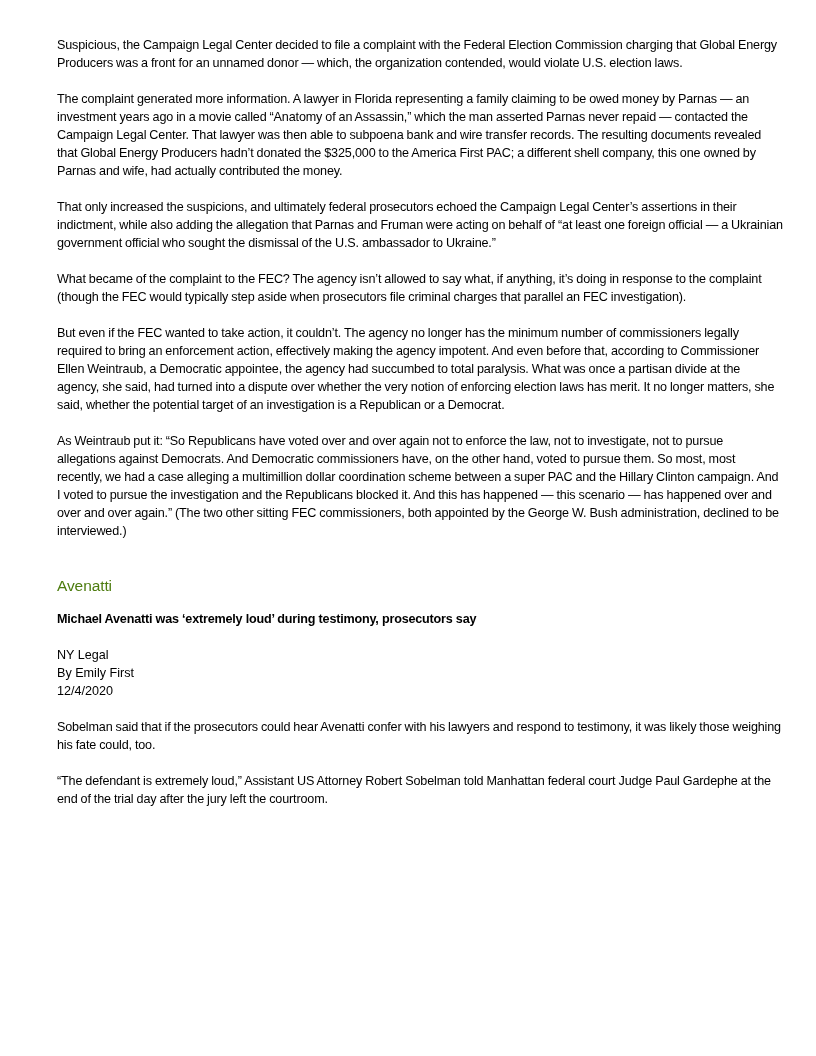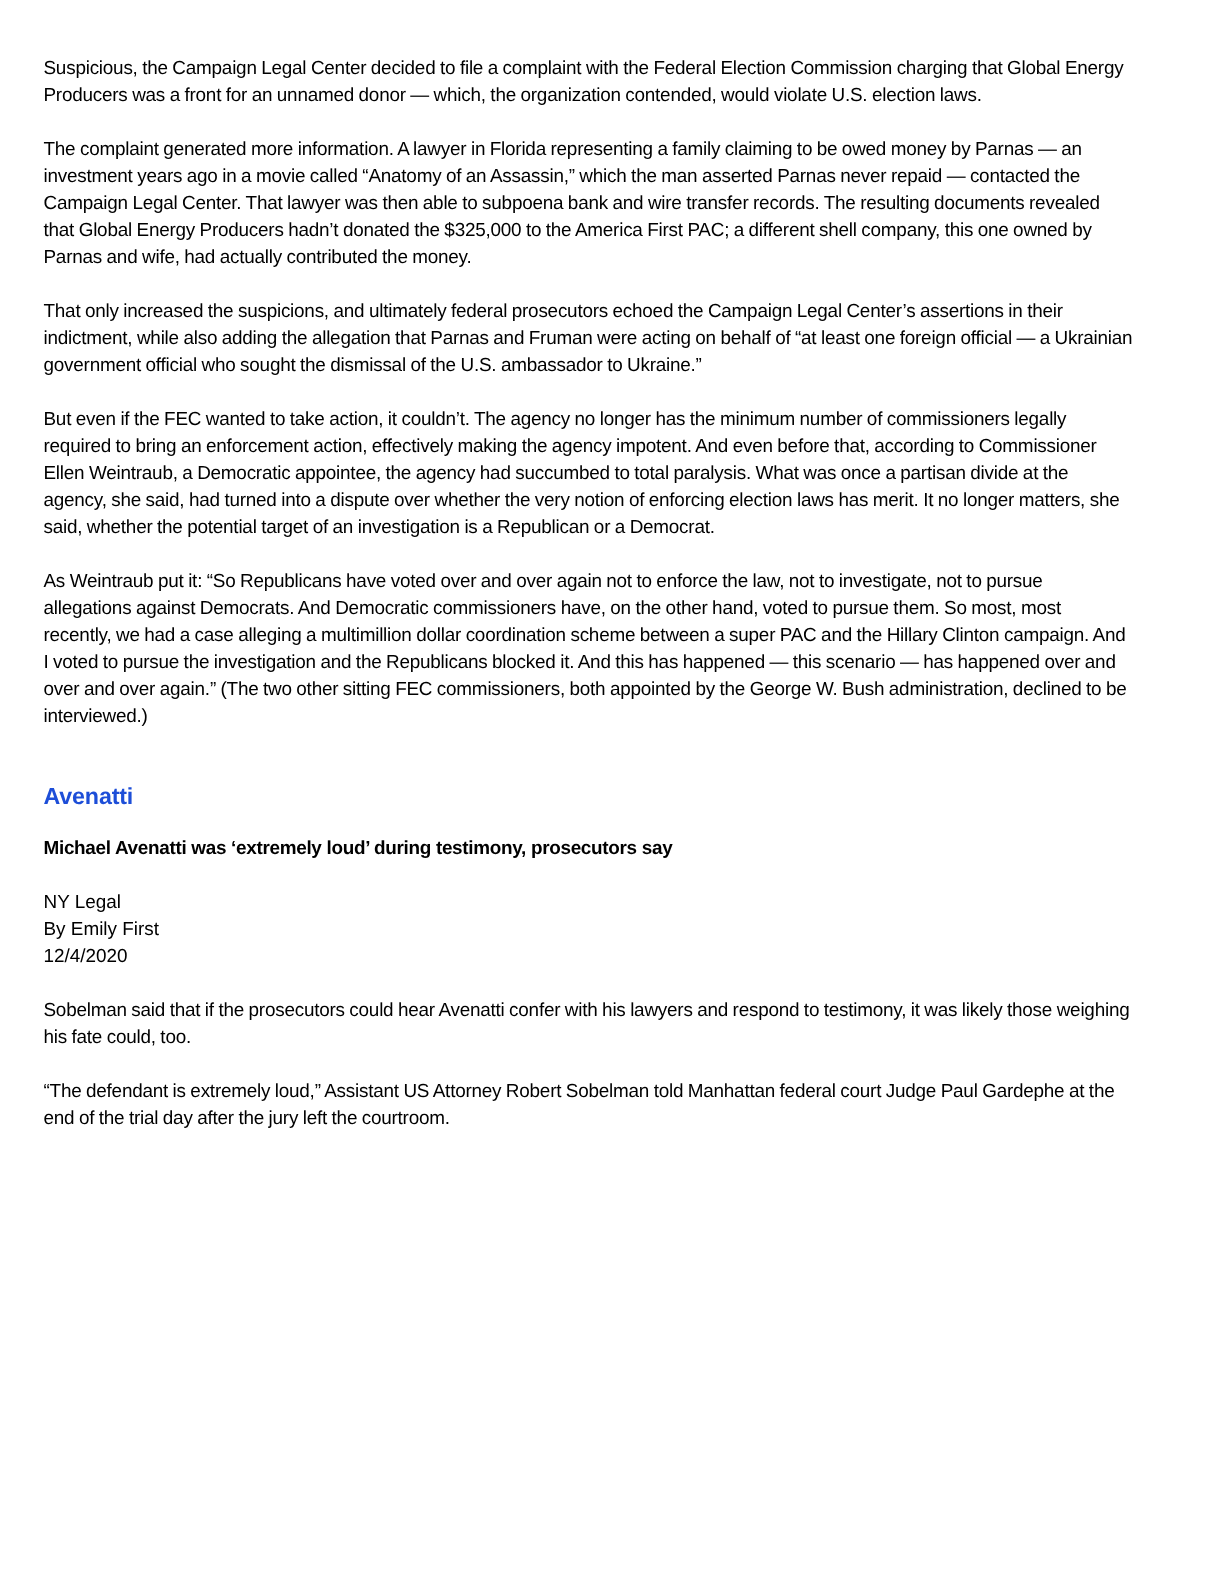--- a/index.html
+++ b/index.html
@@ -10,35 +10,35 @@
     body {
       width: 816px;
       height: 1056px;
       position: relative;
       overflow: hidden;
       font-family: "Liberation Sans", sans-serif;
       color: #000000;
     }
     .page {
       position: absolute;
-      left: 29px;
+      left: 57px;
       top: 36px;
       width: 726px;
     }
     .para {
       font-size: 12.6px;
       line-height: 18px;
       margin: 0 0 18px 0;
       letter-spacing: -0.15px;
       word-spacing: -0.3px;
     }
     .section-heading {
       font-size: 15.5px;
-      color: #1d4ed8;
-      font-weight: bold;
+      color: #4d7c0f;
+      font-weight: normal;
       margin: 36px 0 14px 0;
       line-height: 20px;
       letter-spacing: -0.1px;
     }
     .article-title {
       font-size: 12.6px;
       font-weight: bold;
       line-height: 18px;
       margin: 12px 0 18px 0;
       letter-spacing: -0.2px;
@@ -52,20 +52,21 @@
       margin: 0;
     }
   </style>
 </head>
 <body>
 
 <div class="page">
   <p class="para">Suspicious, the Campaign Legal Center decided to file a complaint with the Federal Election Commission charging that Global Energy Producers was a front for an unnamed donor — which, the organization contended, would violate U.S. election laws.</p>
   <p class="para">The complaint generated more information. A lawyer in Florida representing a family claiming to be owed money by Parnas — an investment years ago in a movie called “Anatomy of an Assassin,” which the man asserted Parnas never repaid — contacted the Campaign Legal Center. That lawyer was then able to subpoena bank and wire transfer records. The resulting documents revealed that Global Energy Producers hadn’t donated the $325,000 to the America First PAC; a different shell company, this one owned by Parnas and wife, had actually contributed the money.</p>
   <p class="para">That only increased the suspicions, and ultimately federal prosecutors echoed the Campaign Legal Center’s assertions in their indictment, while also adding the allegation that Parnas and Fruman were acting on behalf of “at least one foreign official — a Ukrainian government official who sought the dismissal of the U.S. ambassador to Ukraine.”</p>
+  <p class="para">What became of the complaint to the FEC? The agency isn’t allowed to say what, if anything, it’s doing in response to the complaint (though the FEC would typically step aside when prosecutors file criminal charges that parallel an FEC investigation).</p>
   <p class="para">But even if the FEC wanted to take action, it couldn’t. The agency no longer has the minimum number of commissioners legally required to bring an enforcement action, effectively making the agency impotent. And even before that, according to Commissioner Ellen Weintraub, a Democratic appointee, the agency had succumbed to total paralysis. What was once a partisan divide at the agency, she said, had turned into a dispute over whether the very notion of enforcing election laws has merit. It no longer matters, she said, whether the potential target of an investigation is a Republican or a Democrat.</p>
   <p class="para">As Weintraub put it: “So Republicans have voted over and over again not to enforce the law, not to investigate, not to pursue allegations against Democrats. And Democratic commissioners have, on the other hand, voted to pursue them. So most, most recently, we had a case alleging a multimillion dollar coordination scheme between a super PAC and the Hillary Clinton campaign. And I voted to pursue the investigation and the Republicans blocked it. And this has happened — this scenario — has happened over and over and over again.” (The two other sitting FEC commissioners, both appointed by the George W. Bush administration, declined to be interviewed.)</p>
 
   <h2 class="section-heading">Avenatti</h2>
 
   <p class="article-title">Michael Avenatti was ‘extremely loud’ during testimony, prosecutors say</p>
 
   <div class="meta">
     <div>NY Legal</div>
     <div>By Emily First</div>

